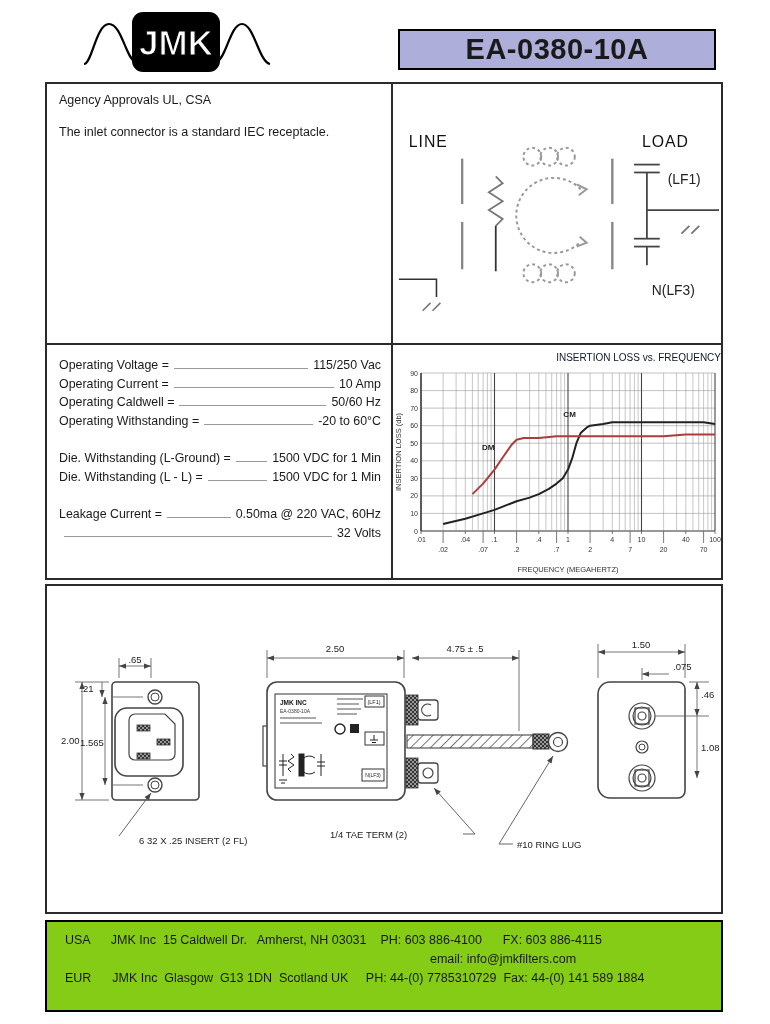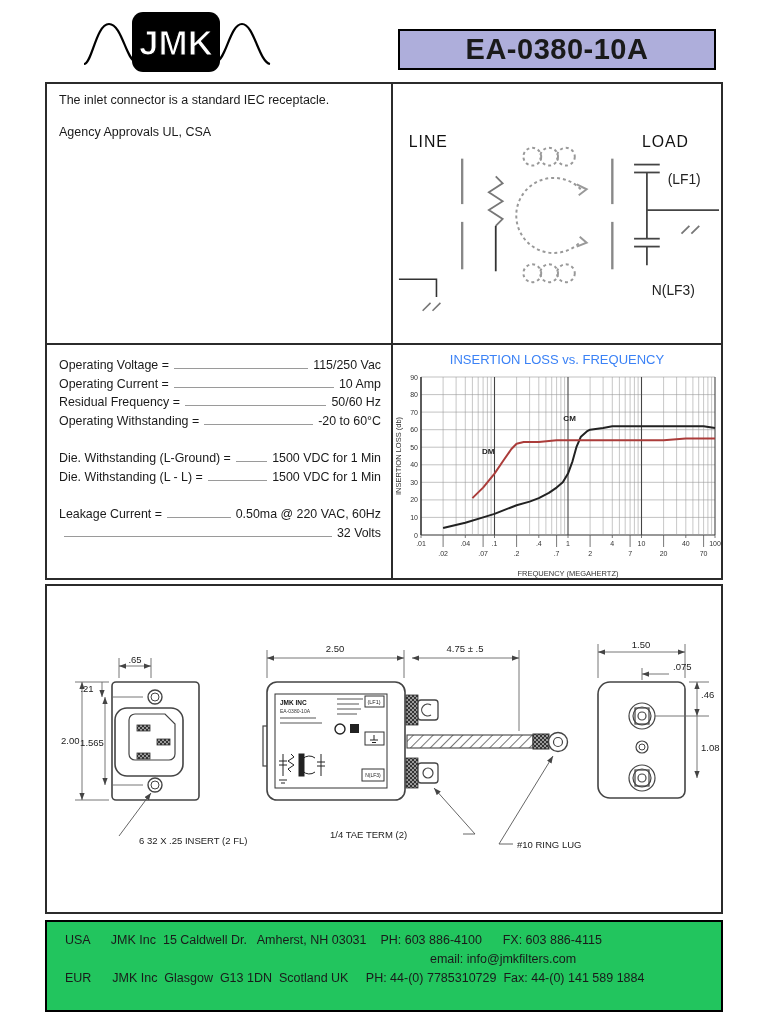--- a/index.html
+++ b/index.html
@@ -19,25 +19,25 @@
   .cell{box-sizing:border-box;overflow:hidden;}
   .desc{padding:9px 12px;font-size:12.5px;line-height:1.25;}
   .desc p{margin:0 0 16px 0;}
   .desc .just{text-align:justify;}
   .schem{display:flex;align-items:flex-start;justify-content:center;}
   .specs{padding:11px 10px 0 12px;font-size:12.4px;}
   .spec-row{display:flex;align-items:baseline;line-height:18.5px;white-space:nowrap;}
   .spec-leader{flex:1;border-bottom:1px solid #9a9a9a;margin:0 5px 3px 5px;min-width:8px;}
   .gap1{height:19px;} .gap2{height:37px;}
   .chartcell{padding-top:7px;}
-  .chart-title{text-align:center;font-size:13px;color:#3b82f6;margin-bottom:2px;}
+  .chart-title{text-align:right;font-size:10px;color:#0f172a;margin-bottom:2px;}
   
   .box2{left:45px;top:584px;width:678px;height:330px;border:2px solid #2b2b2b;box-sizing:border-box;}
   
-  .footer-box{left:45px;top:920px;width:678px;height:92px;background:#22c55e;
+  .footer-box{left:45px;top:920px;width:678px;height:92px;background:#84cc16;
     border:2px solid #000;box-sizing:border-box;font-size:12.5px;padding:9px 5px 0 18px;}
   .footer-line{white-space:pre;line-height:19px;}
   .footer-line.email{padding-left:365px;}
   svg text{font-family:"Liberation Sans",sans-serif;}
   .dtxt{font-size:9.5px;fill:#222;}
 </style>
 </head>
 <body>
 
 <div class="abs logo">
@@ -49,22 +49,22 @@
     <path d="M60,8 l2,-4 2,4 2,-4 2,4" fill="none" stroke="#000" stroke-width="1"></path>
   </svg>
 </div>
 <div class="abs title-box">
   <span>EA-0380-10A</span>
 </div>
 
 <div class="abs box1">
 
   <div class="cell desc">
+    <p>Agency Approvals UL, CSA</p>
     <p>The inlet connector is a standard IEC receptacle.</p>
-    <p>Agency Approvals UL, CSA</p>
   </div>
 
   <div class="cell cellR schem">
     <svg width="332" height="256" viewBox="0 0 332 256">
       <text x="16" y="62" font-size="16" letter-spacing="1" fill="#111">LINE</text>
       <text x="252" y="62" font-size="16" letter-spacing="1" fill="#111">LOAD</text>
 
       <g stroke="#888" stroke-width="2.4">
         <line x1="70" y1="74" x2="70" y2="120"></line>
           <line x1="70" y1="138" x2="70" y2="186"></line>
@@ -117,21 +117,21 @@
         <span>Operating Voltage =</span>
         <span class="spec-leader"></span>
         <span>115/250 Vac</span>
       </div>
     <div class="spec-row">
         <span>Operating Current =</span>
         <span class="spec-leader"></span>
         <span>10 Amp</span>
       </div>
     <div class="spec-row">
-        <span>Residual Frequency =</span>
+        <span>Operating Caldwell =</span>
         <span class="spec-leader"></span>
         <span>50/60 Hz</span>
       </div>
     <div class="spec-row">
         <span>Operating Withstanding =</span>
         <span class="spec-leader"></span>
         <span>-20 to 60°C</span>
       </div>
     <div class="gap1"></div>
     <div class="spec-row">

